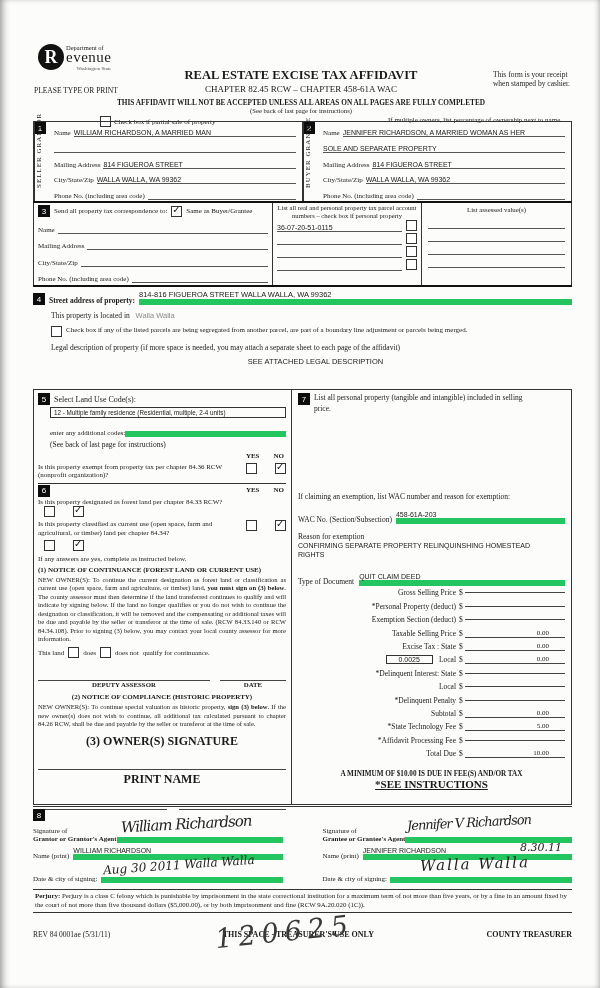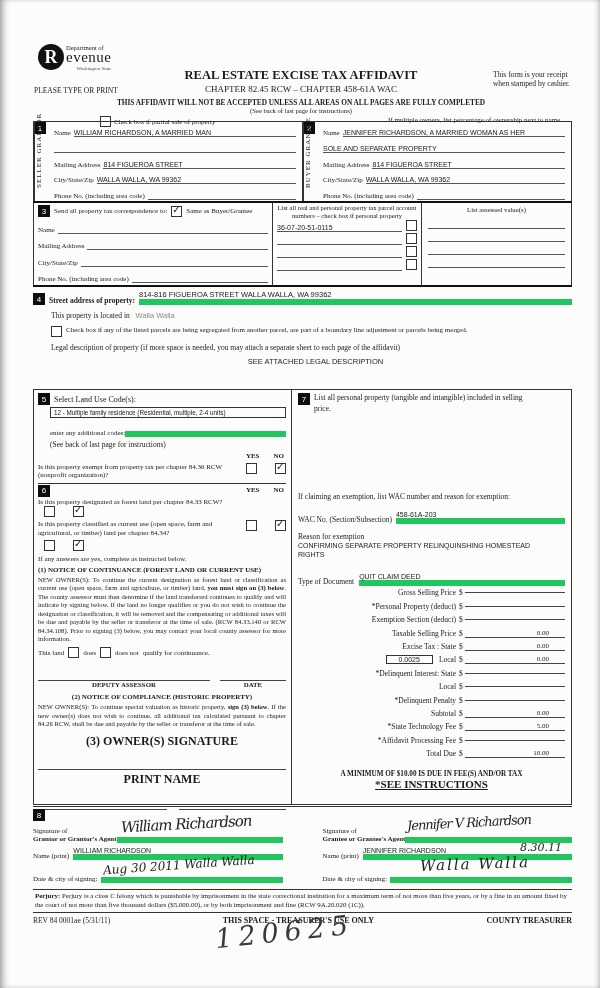--- a/index.html
+++ b/index.html
@@ -57,21 +57,21 @@
   .mline{flex:1;border-bottom:1px solid #444;text-align:right;font-size:7px;padding-right:16px;}
   .ratebox{border:1px solid #333;padding:0 12px;font-size:7px;margin-right:6px;}
   
   #sec8{top:806px;left:33px;right:28px;height:112px;font-size:7px;border-top:1px solid #333;padding-top:2px;}
   .sigcols{display:flex;margin-top:2px;gap:26px;}
   .sigcol{flex:1;position:relative;padding-right:8px;}
   .hand{font-family:"DejaVu Serif",serif;font-style:italic;color:#222;}
   .scrawl{font-size:15px;transform:rotate(-3deg);display:inline-block;letter-spacing:-1px;}
   #stamp{top:916px;left:215px;font-family:"DejaVu Serif",serif;font-style:italic;
          font-size:27px;color:#3a3a3a;transform:rotate(-6deg);letter-spacing:6px;}
-  .ftr{display:flex;justify-content:space-between;font-size:7.5px;margin-top:3px;}
+  .ftr{display:flex;justify-content:space-between;font-size:7.5px;margin-top:17px;}
 </style>
 </head>
 <body>
 
 <div class="page">
 
   <div class="abs" id="hdr">
     <div class="abs" style="left:8px;top:4px;display:flex;align-items:flex-start;">
       <span class="logo-circle">R</span>
       <span style="margin-left:2px;">

